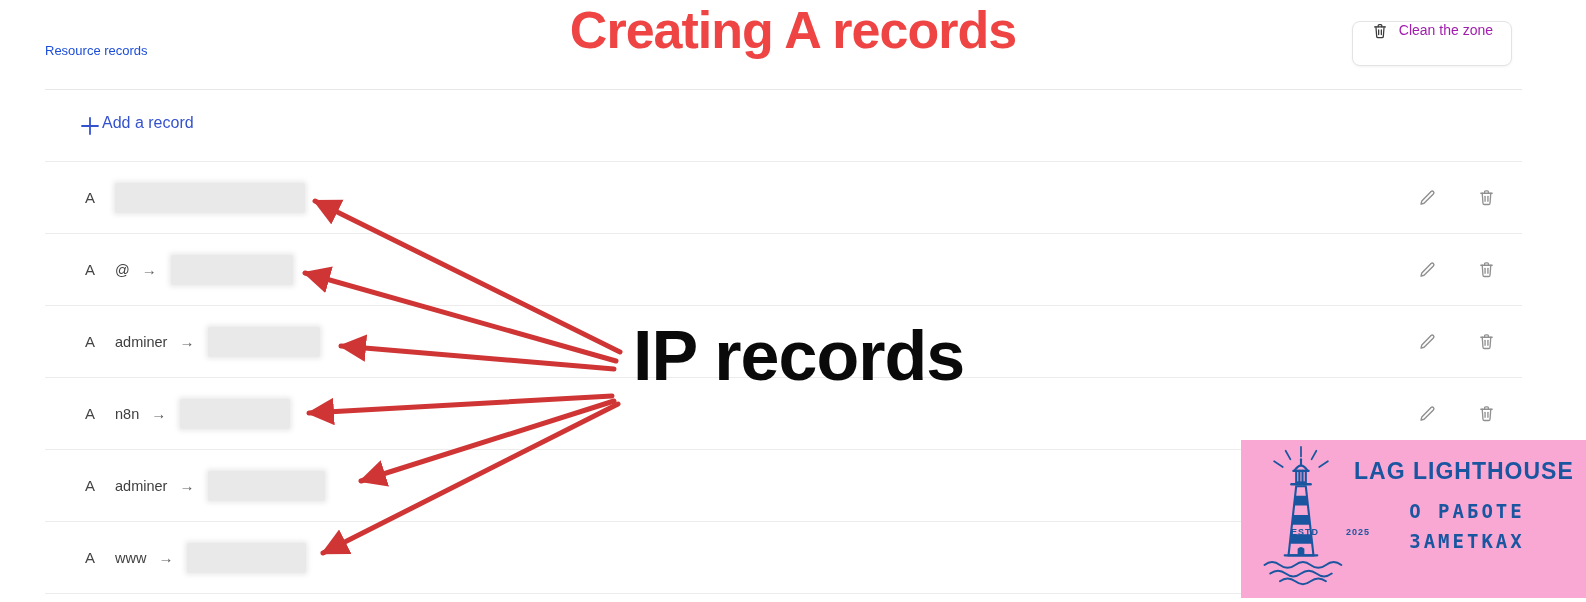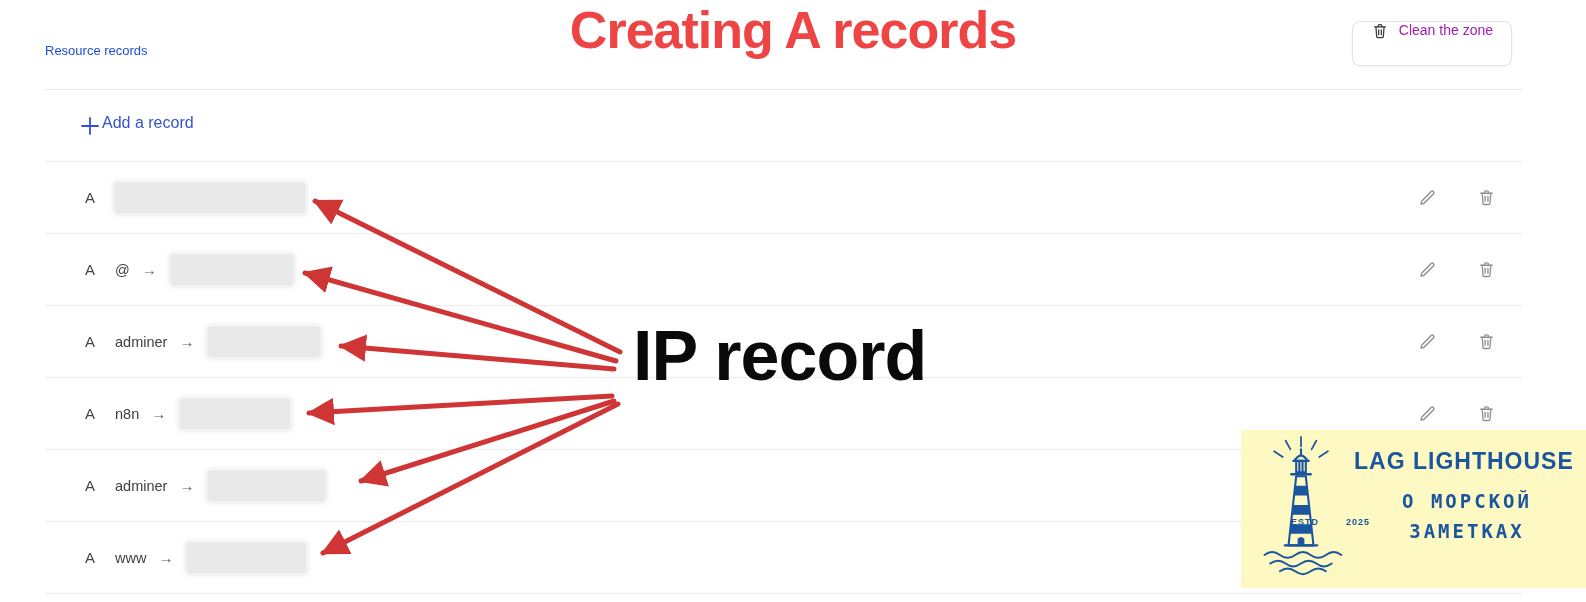--- a/index.html
+++ b/index.html
@@ -79,23 +79,23 @@
   .arrows-overlay {
     position:absolute; left:0; top:0; z-index:4; pointer-events:none;
   }
   .ip-label {
     position:absolute; left:633px; top:316px; z-index:5;
     font-size:70px; font-weight:800; color:#0a0a0a;
     letter-spacing:-1px; pointer-events:none;
   }
   
   .logo {
-    position:absolute; right:0; bottom:14px;
+    position:absolute; right:0; bottom:4px;
     width:345px; height:158px;
-    background:#fef9c3; z-index:10;
+    background:#f9a8d4; z-index:10;
     color:var(--logo-blue);
   }
   .logo-brand {
     position:absolute; left:113px; top:18px;
     font-size:23px; font-weight:bold; letter-spacing:1px;
     white-space:nowrap;
   }
   .logo-tagline {
     position:absolute; left:110px; top:56px; width:232px;
     text-align:center;
@@ -284,21 +284,21 @@
   <g style="stroke:var(--arrow-color)" stroke-width="5" stroke-linecap="round">
     <line x1="620" y1="352" x2="315" y2="201" marker-end="url(#ah)"></line>
     <line x1="616" y1="361" x2="305" y2="273" marker-end="url(#ah)"></line>
     <line x1="614" y1="369" x2="341" y2="346" marker-end="url(#ah)"></line>
     <line x1="612" y1="396" x2="309" y2="413" marker-end="url(#ah)"></line>
     <line x1="614" y1="401" x2="361" y2="481" marker-end="url(#ah)"></line>
     <line x1="618" y1="404" x2="323" y2="553" marker-end="url(#ah)"></line>
   </g>
 </svg>
 
-<div class="ip-label">IP record</div>
+<div class="ip-label">IP records</div>
 
 <div class="logo">
   <svg class="lighthouse" width="96" height="148" viewBox="0 0 100 150" fill="none" stroke="currentColor" stroke-width="2.2" stroke-linecap="round">
     <g stroke-width="1.8">
       <path d="M50 3 V13"></path>
         <path d="M34 7 L39 16"></path>
         <path d="M66 7 L61 16"></path>
       <path d="M22 18 L31 24"></path>
         <path d="M78 18 L69 24"></path>
     </g>
@@ -316,18 +316,18 @@
     <path d="M46.5 116 V109 Q50 105.5 53.5 109 V116 Z" fill="currentColor" stroke="none"></path>
     <path d="M33 116 H67"></path>
     <g stroke-width="2">
       <path d="M12 126 Q20 120 28 126 T44 126 T60 126 T76 126 T92 126"></path>
       <path d="M18 135 Q26 129 34 135 T50 135 T66 135 T82 135"></path>
       <path d="M28 143 Q36 137 44 143 T60 143 T76 143"></path>
     </g>
   </svg>
   <div class="logo-brand">LAG LIGHTHOUSE</div>
   <div class="logo-tagline">
-    <div>О МОРСКОЙ</div>
+    <div>О РАБОТЕ</div>
     <div>ЗАМЕТКАХ</div>
   </div>
   <span class="logo-estd estd-l">ESTD</span>
   <span class="logo-estd estd-r">2025</span>
 </div>
 
 </body></html>

